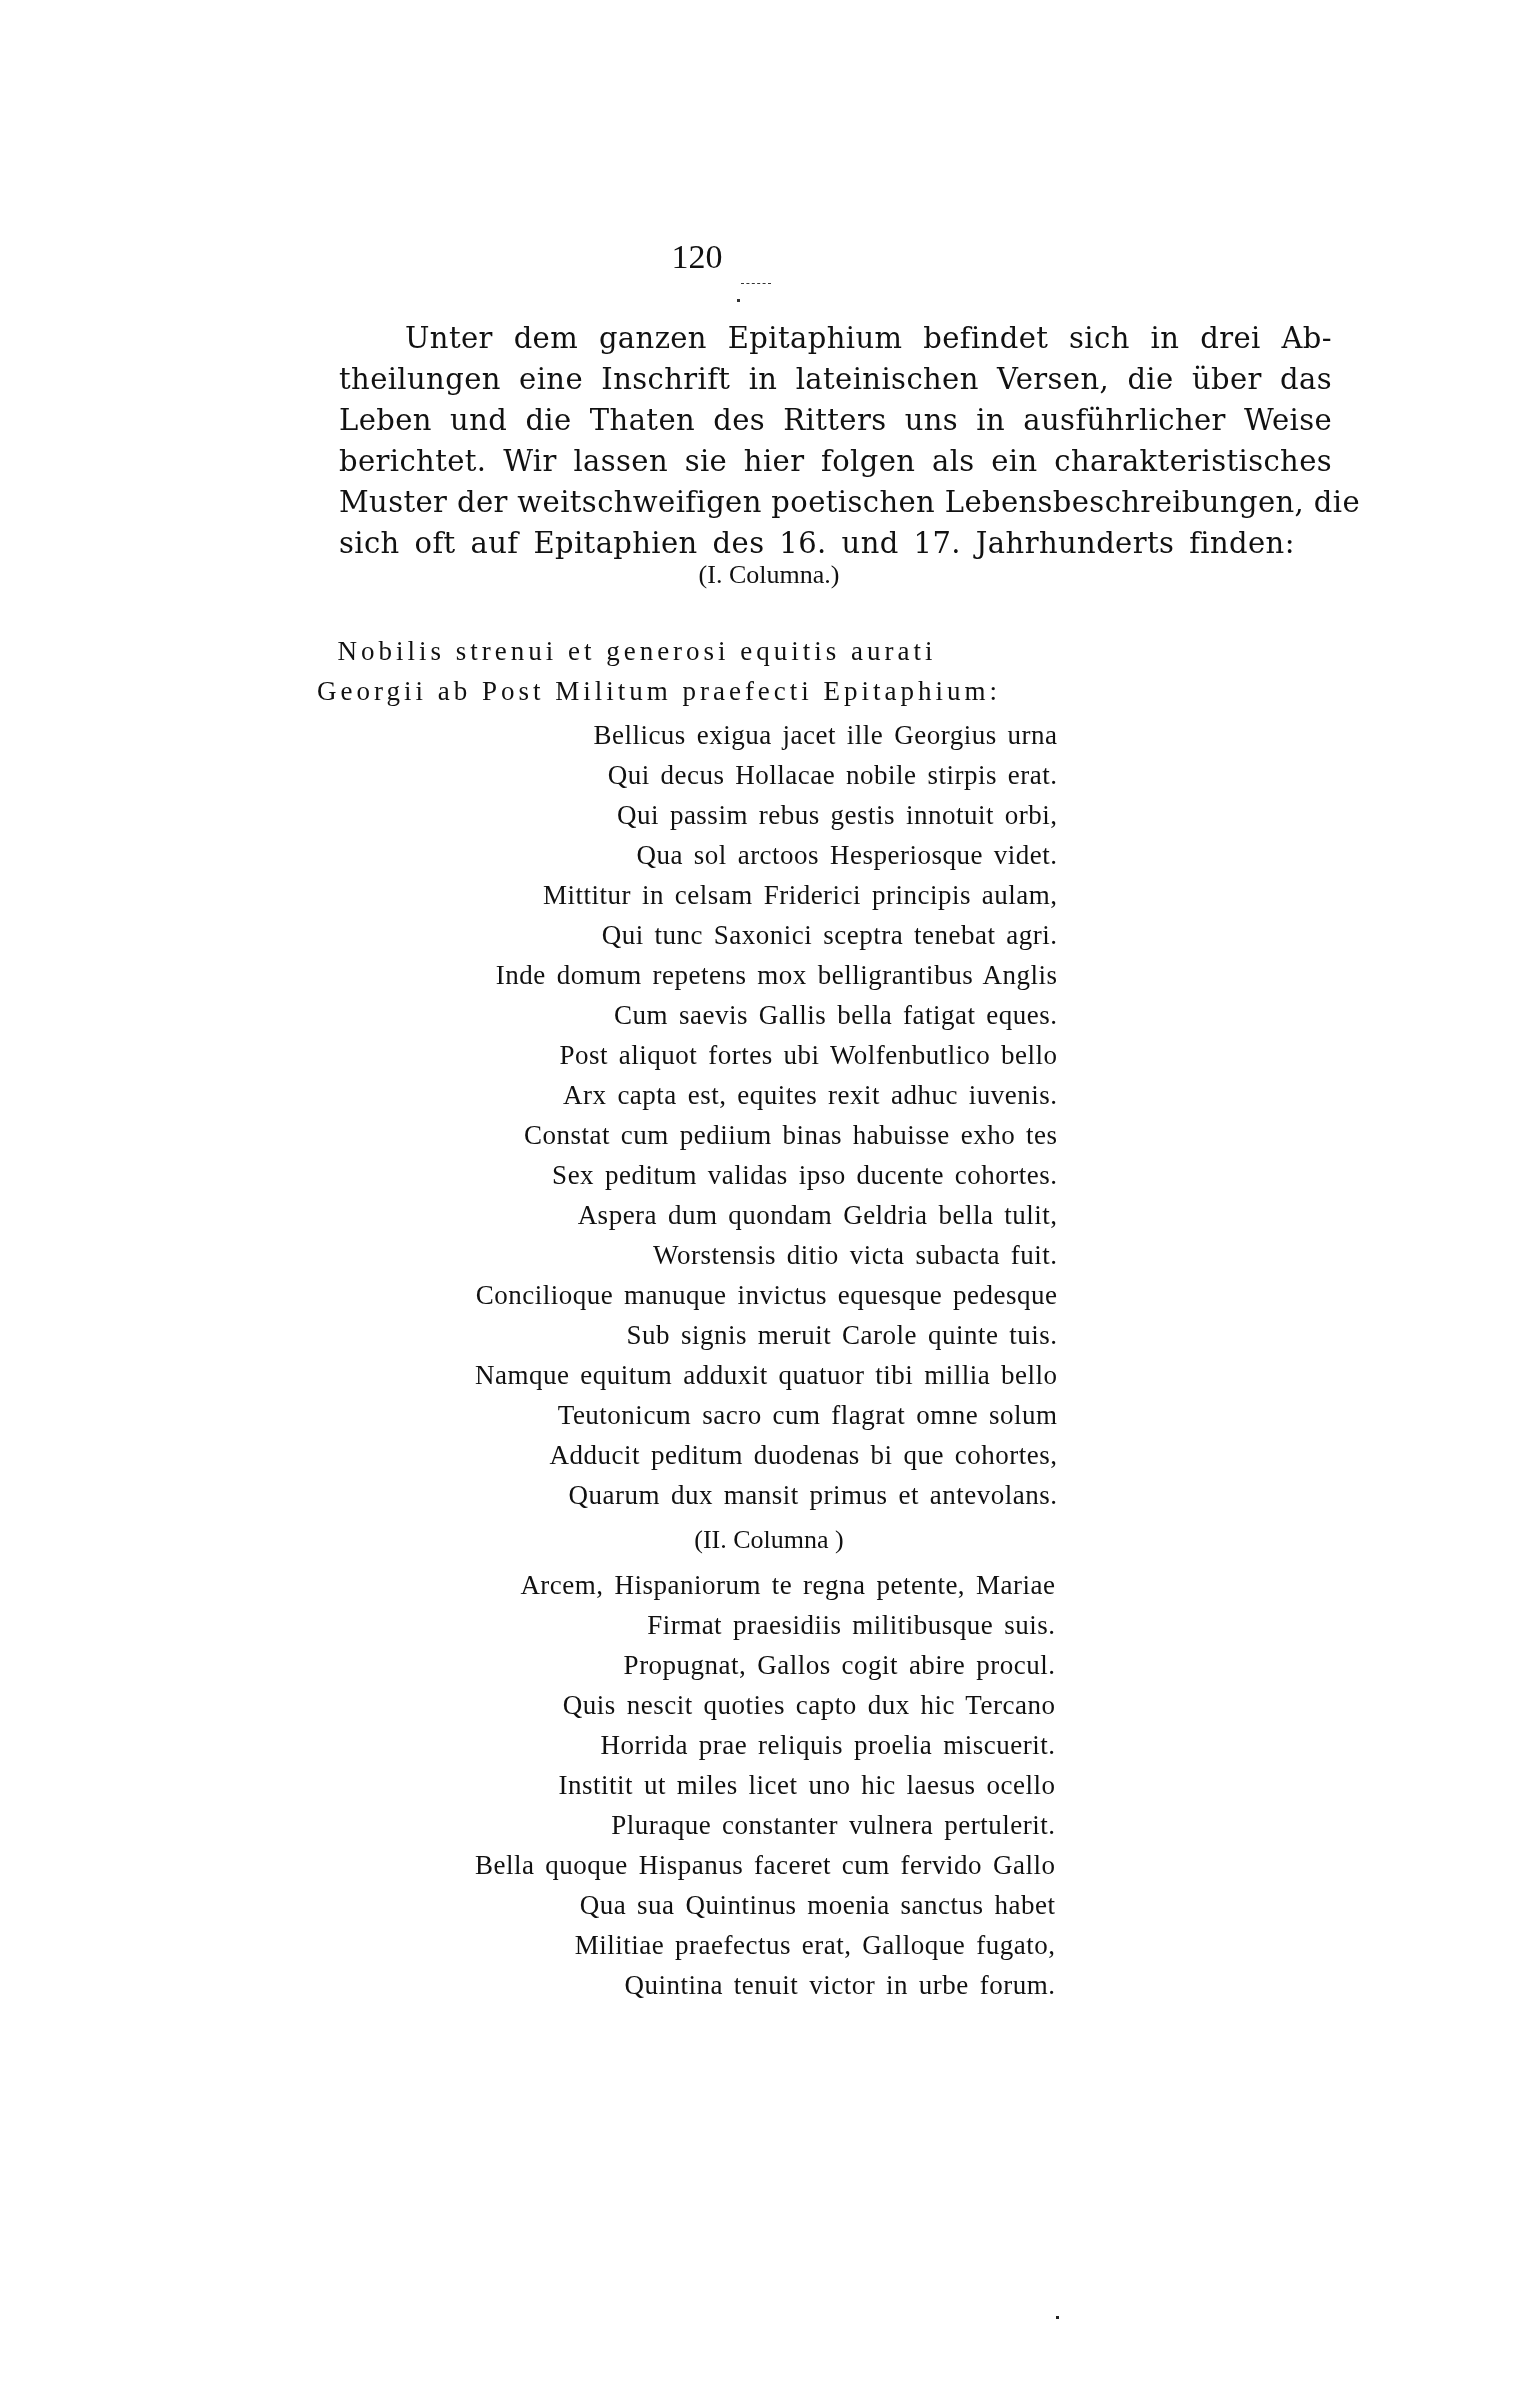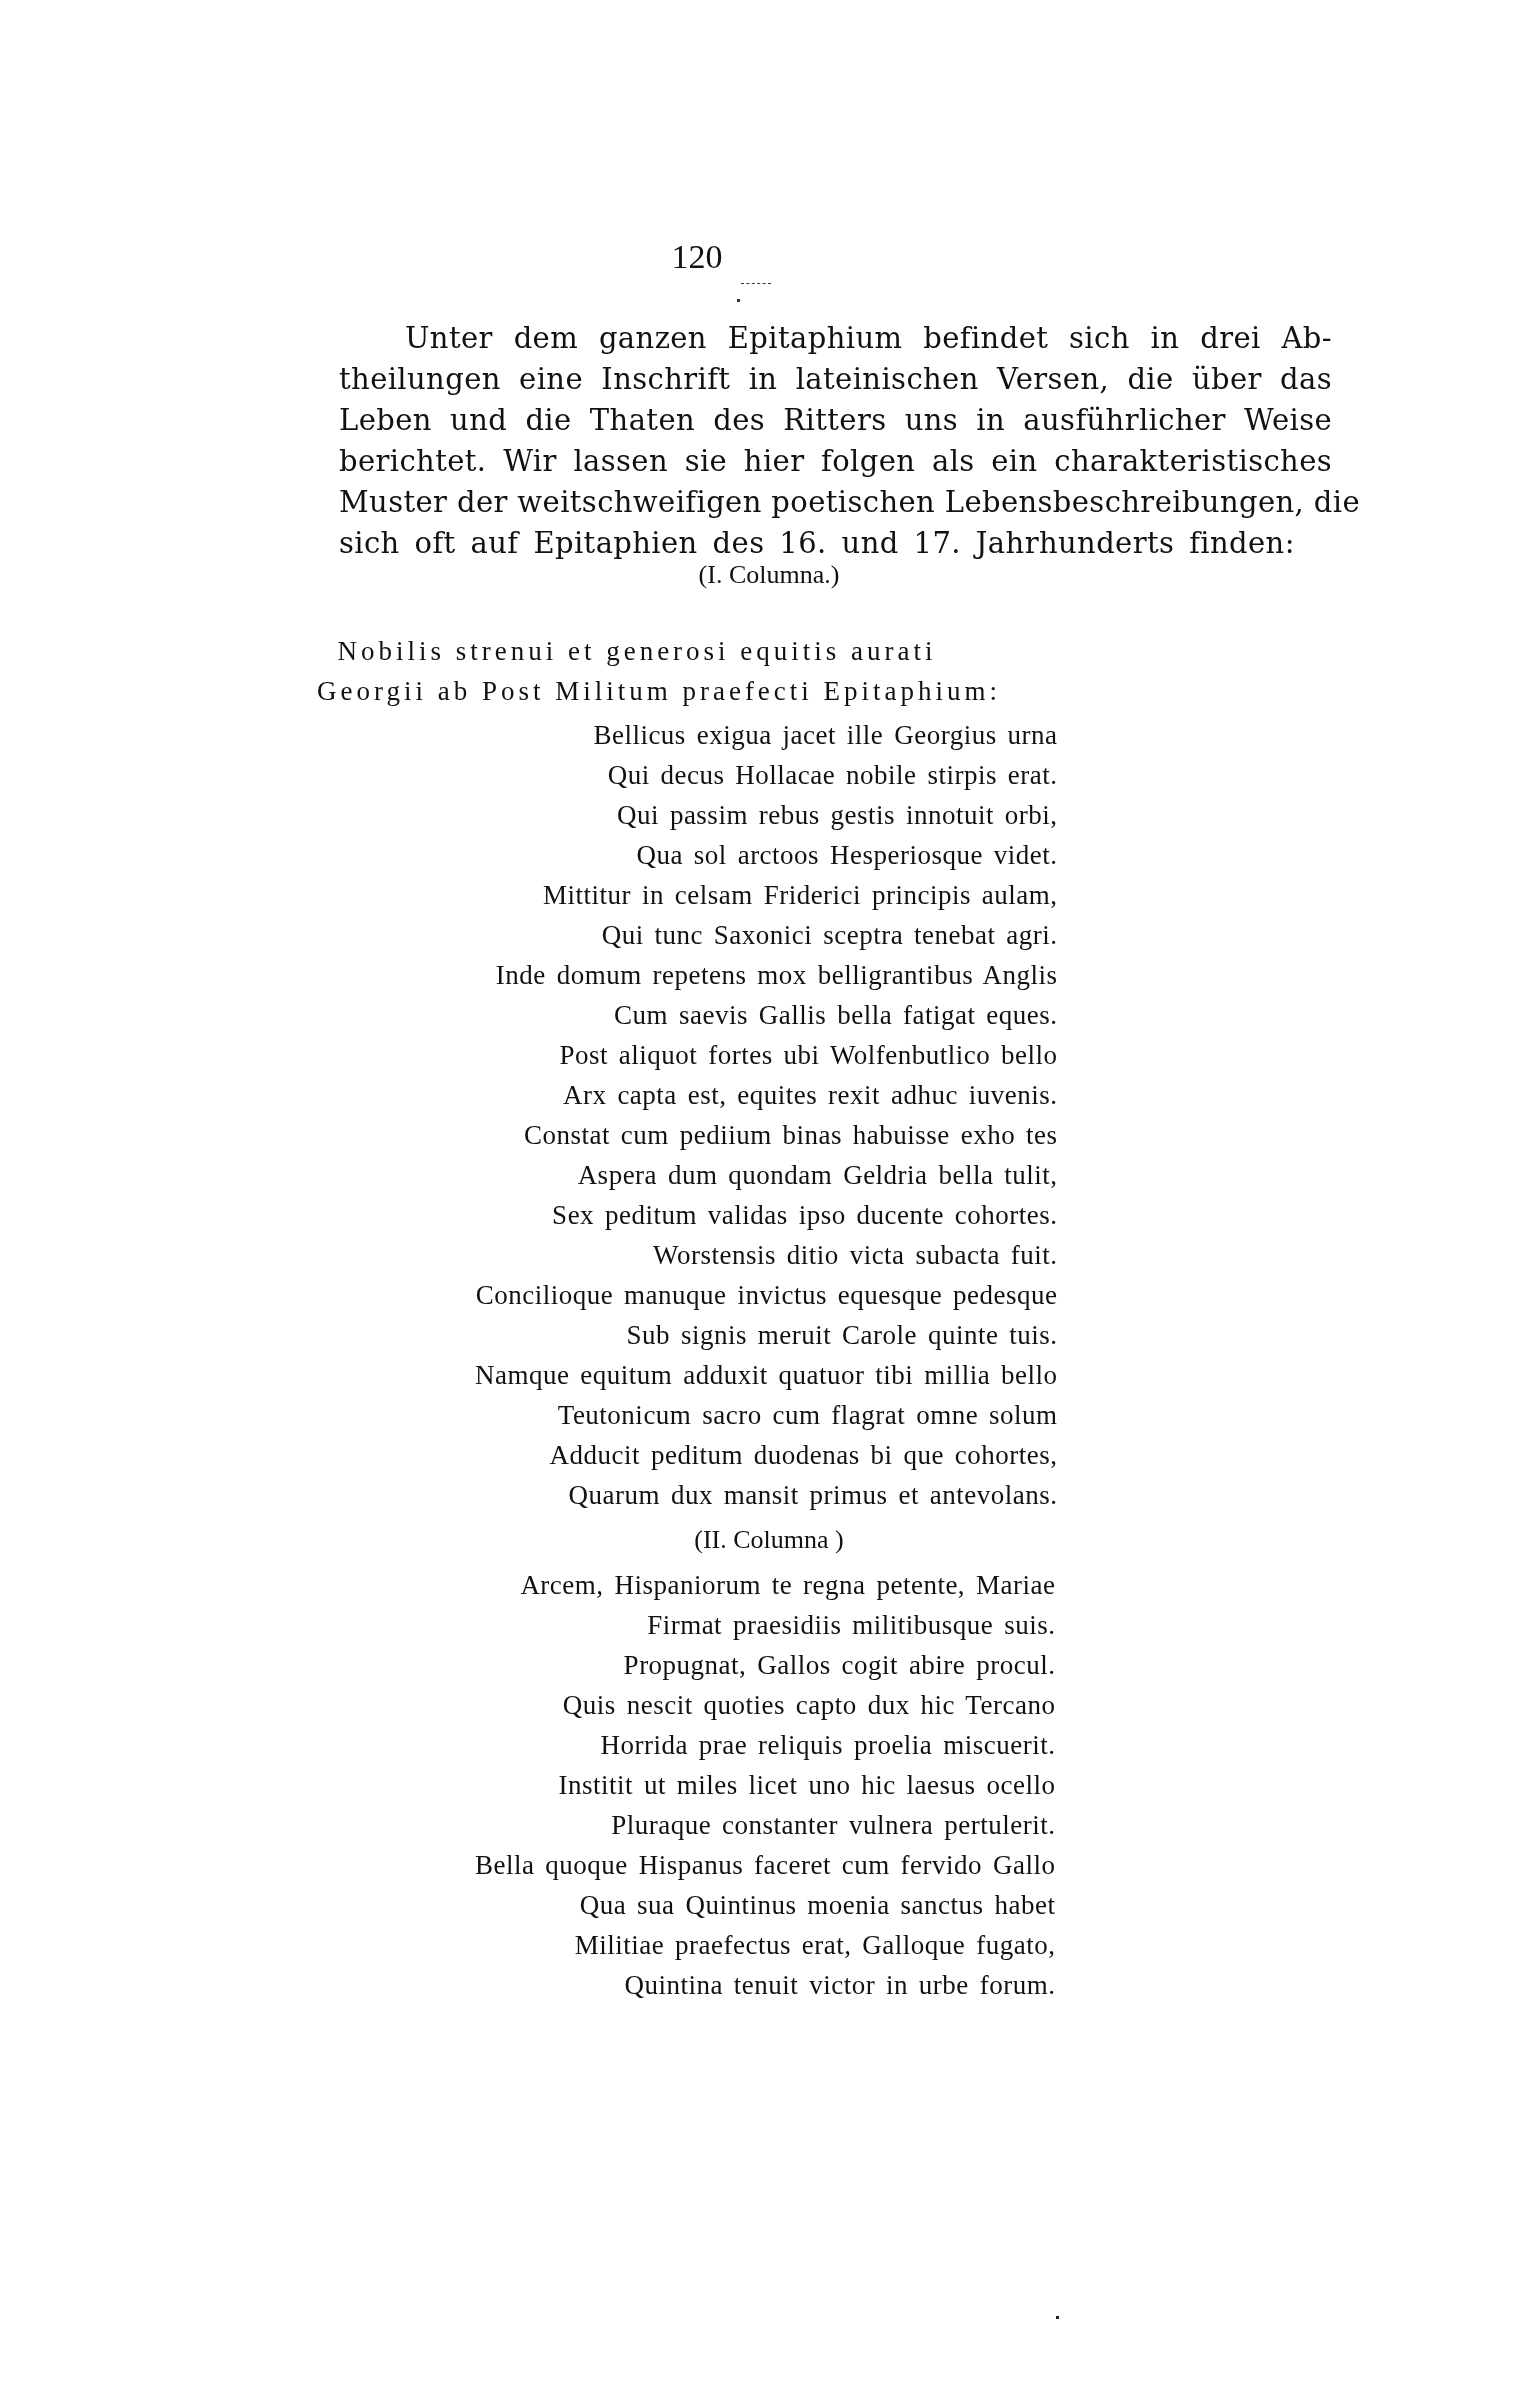--- a/index.html
+++ b/index.html
@@ -51,22 +51,22 @@
   <span class="verse indent">Qui decus Hollacae nobile stirpis erat.</span>
   <span class="verse">Qui passim rebus gestis innotuit orbi,</span>
   <span class="verse indent">Qua sol arctoos Hesperiosque videt.</span>
   <span class="verse">Mittitur in celsam Friderici principis aulam,</span>
   <span class="verse indent">Qui tunc Saxonici sceptra tenebat agri.</span>
   <span class="verse">Inde domum repetens mox belligrantibus Anglis</span>
   <span class="verse indent">Cum saevis Gallis bella fatigat eques.</span>
   <span class="verse">Post aliquot fortes ubi Wolfenbutlico bello</span>
   <span class="verse indent">Arx capta est, equites rexit adhuc iuvenis.</span>
   <span class="verse">Constat cum pediium binas habuisse exho tes</span>
+  <span class="verse">Sex peditum validas ipso ducente cohortes.</span>
   <span class="verse indent">Aspera dum quondam Geldria bella tulit,</span>
-  <span class="verse">Sex peditum validas ipso ducente cohortes.</span>
   <span class="verse indent">Worstensis ditio victa subacta fuit.</span>
   <span class="verse">Concilioque manuque invictus equesque pedesque</span>
   <span class="verse indent">Sub signis meruit Carole quinte tuis.</span>
   <span class="verse">Namque equitum adduxit quatuor tibi millia bello</span>
   <span class="verse indent">Teutonicum sacro cum flagrat omne solum</span>
   <span class="verse">Adducit peditum duodenas bi que cohortes,</span>
   <span class="verse indent">Quarum dux mansit primus et antevolans.</span>
 </div>
 
 <div class="column-label" style="top:1525px; padding-left:124px; box-sizing:border-box;">(II. Columna )</div>

